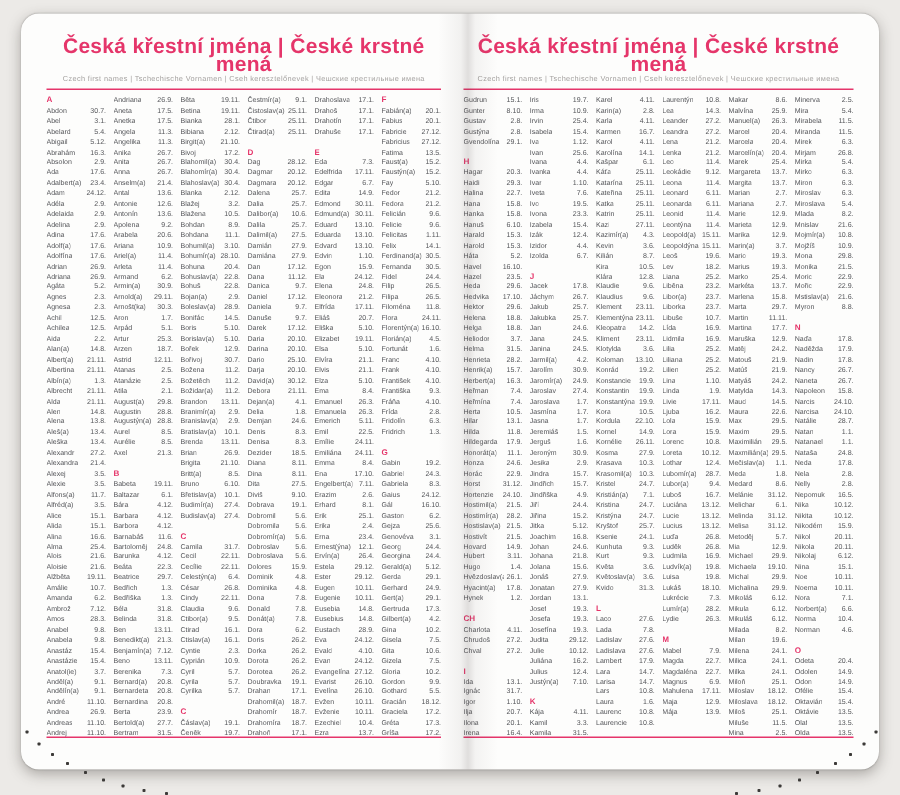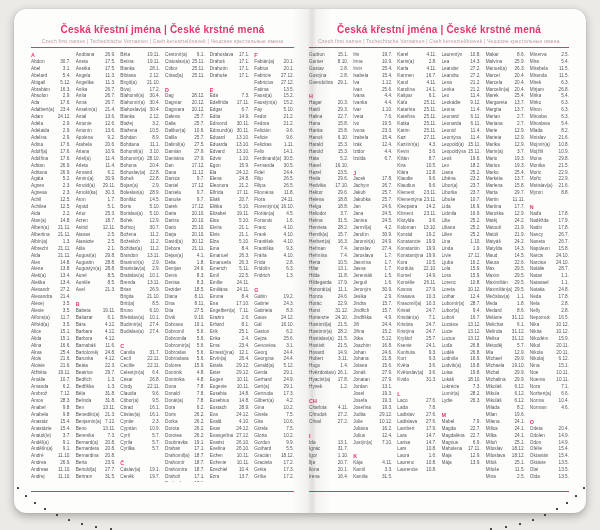--- a/index.html
+++ b/index.html
@@ -5,21 +5,21 @@
   html,body{margin:0;padding:0;}
   body{width:600px;height:530px;background:#eceae7;font-family:"Liberation Sans",sans-serif;overflow:hidden;position:relative;}
   .spread{position:absolute;left:14px;top:9px;width:572px;height:504px;background:#fdfdfc;border-radius:12px;
           box-shadow:0 3px 9px rgba(60,55,50,.38),0 0 1px rgba(0,0,0,.25);display:flex;}
   .page{position:relative;width:286px;height:100%;box-sizing:border-box;}
   .page.left{padding:15px 6px 0 17px;}
   .page.right{padding:15px 17px 0 9px;}
   .gutter{position:absolute;left:278px;top:0;width:40px;height:100%;pointer-events:none;
           background:linear-gradient(to right,rgba(90,80,75,0) 0%,rgba(90,80,75,.07) 38%,rgba(70,60,58,.16) 50%,rgba(90,80,75,.06) 62%,rgba(90,80,75,0) 100%);}
   .hdr{text-align:center;}
-  .title{font-size:10px;font-weight:700;letter-spacing:.2px;line-height:12px;}
+  .title{font-size:14px;font-weight:700;letter-spacing:.2px;line-height:12px;}
   .subtitle{font-size:4.9px;color:#a5a2a0;letter-spacing:.25px;margin-top:2.5px;}
   .rule{height:1.4px;margin-top:3.5px;}
   .rule.bottom{position:absolute;bottom:21px;}
   .page.left .rule.bottom{left:17px;right:6px;}
   .page.right .rule.bottom{left:9px;right:17px;}
   .cols{display:flex;gap:5px;margin-top:3.5px;height:430px;overflow:hidden;}
   .col{flex:1;min-width:0;}
   .row{display:flex;justify-content:space-between;height:6.93px;line-height:6.93px;font-size:4.7px;color:#55565a;}
   .row .nm{white-space:nowrap;overflow:hidden;}
   .row .dt{white-space:nowrap;margin-left:2px;}

